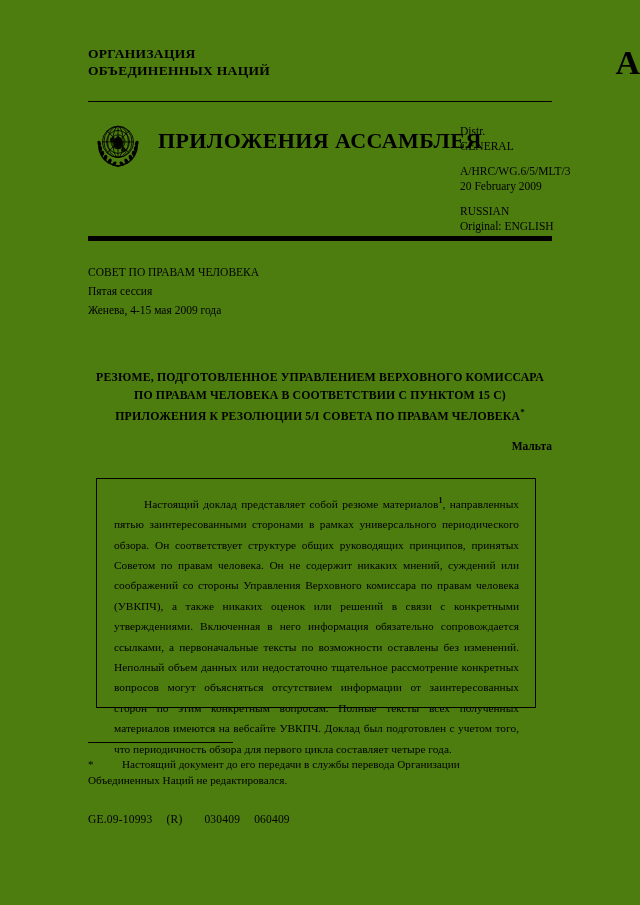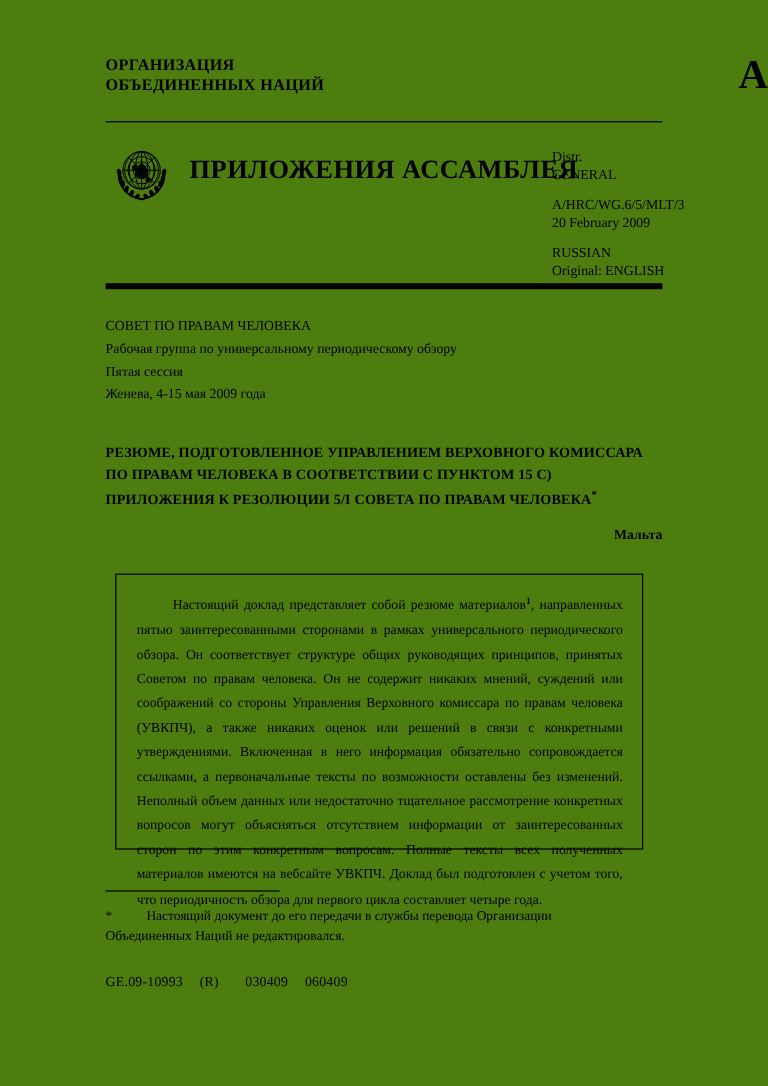--- a/index.html
+++ b/index.html
@@ -104,20 +104,21 @@
     font-size: 11.5px;
     line-height: 19px;
   }
 
   
   .main-title {
     position: absolute;
     left: 88px;
     top: 369px;
     width: 464px;
+    text-align: center;
     font-size: 11.8px;
     font-weight: bold;
     line-height: 17.5px;
     letter-spacing: 0.15px;
   }
   .main-title sup {
     font-size: 9px;
     vertical-align: super;
   }
   .country {
@@ -262,21 +263,20 @@
     <div>20 February 2009</div>
     <div class="gap"></div>
     <div>RUSSIAN</div>
     <div>Original:  ENGLISH</div>
   </div>
 
   <div class="rule-thick"></div>
 
   <div class="council">
     <div>СОВЕТ ПО ПРАВАМ ЧЕЛОВЕКА</div>
-    <div>Рабочая группа по универсальному периодическому обзору</div>
     <div>Пятая сессия</div>
     <div>Женева, 4-15 мая 2009 года</div>
   </div>
 
   <div class="main-title">
     <div>РЕЗЮМЕ, ПОДГОТОВЛЕННОЕ УПРАВЛЕНИЕМ ВЕРХОВНОГО КОМИССАРА</div>
     <div>ПО ПРАВАМ ЧЕЛОВЕКА В СООТВЕТСТВИИ С ПУНКТОМ 15 C)</div>
     <div><span>ПРИЛОЖЕНИЯ К РЕЗОЛЮЦИИ 5/I СОВЕТА ПО ПРАВАМ ЧЕЛОВЕКА</span><sup>*</sup></div>
   </div>
 

